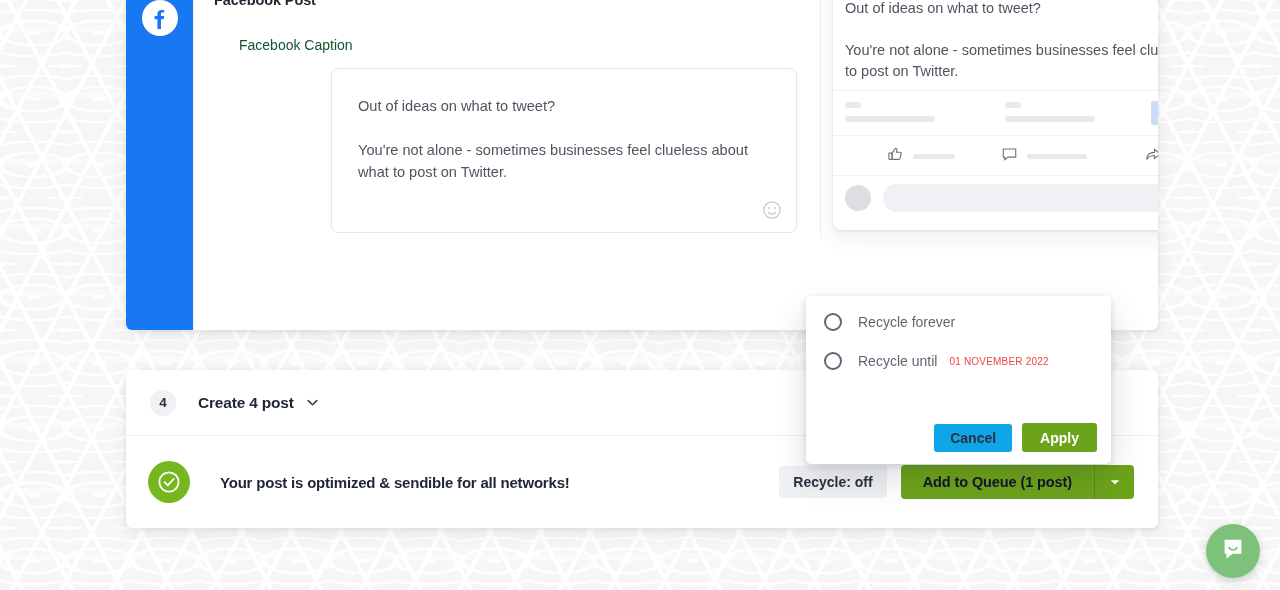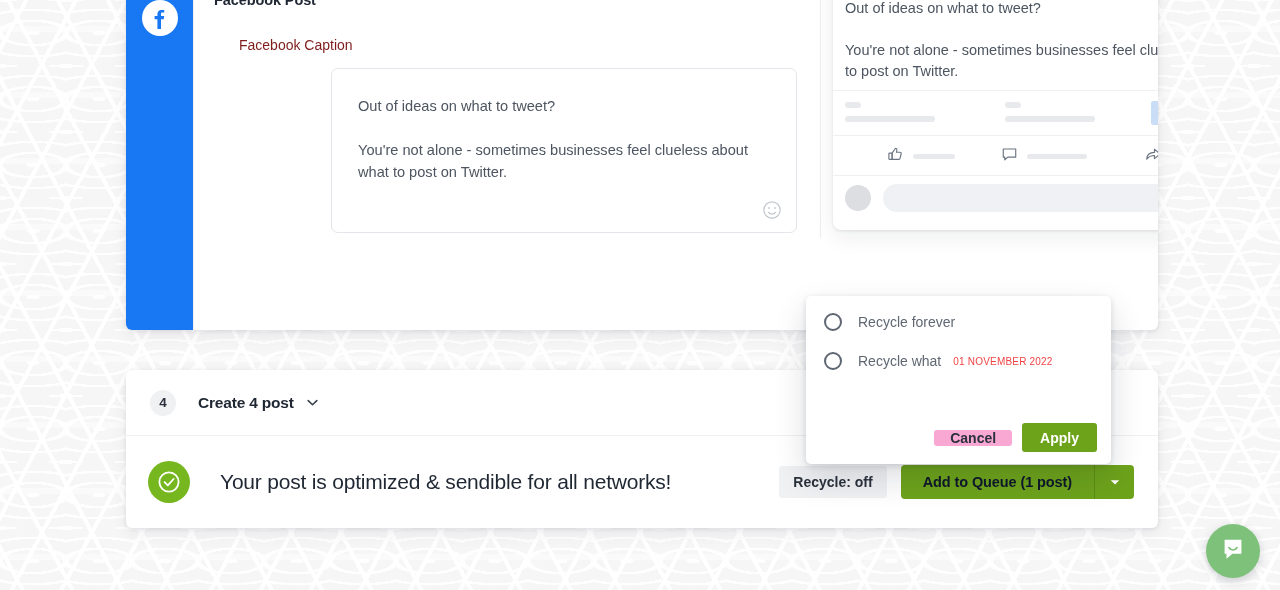--- a/index.html
+++ b/index.html
@@ -46,21 +46,21 @@
   .rail-divider { position:absolute; left:67px; top:0; bottom:0; width:1px; background:#f0f0f2; }
 
   #composer-body { position: absolute; left: 67px; top: 0; right: 0; height: 100%; }
 
   #post-heading {
     position: absolute; left: 21px; top: 52px;
     font-size: 14.5px; font-weight: 700; color: #1f2733; letter-spacing: -.1px;
   }
   #caption-label {
     position: absolute; left: 46px; top: 97px;
-    font-size: 14px; color: #7f1d1d; font-weight: 400;
+    font-size: 14px; color: #14532d; font-weight: 400;
   }
   #caption-box {
     position: absolute; left: 138px; top: 128px; width: 466px; height: 165px;
     border: 1px solid #e3e6ea; border-radius: 7px; background: #fff;
   }
   #caption-text {
     position: absolute; left: 26px; top: 26px; right: 24px;
     font-size: 14.6px; line-height: 22px; color: #4c5560;
     white-space: pre-wrap;
   }
@@ -106,21 +106,21 @@
   #step-badge {
     margin-left: 24px; width: 26px; height: 26px; border-radius: 50%;
     background: #f0f1f3; color: #2a313c; font-size: 13.5px; font-weight: 700;
     display:flex; align-items:center; justify-content:center;
   }
   #step-title { margin-left: 22px; font-size: 15.5px; font-weight: 700; color:#1f2733; letter-spacing:-.2px; }
   #step-caret { margin-left: 11px; color:#3b424d; display:flex; }
 
   #status-row { position: absolute; left: 0; top: 66px; right: 0; height: 92px; display:flex; align-items:center; }
   #status-icon { margin-left: 22px; width: 42px; height: 42px; border-radius: 50%; background: #76b71f; display:flex; align-items:center; justify-content:center; flex:none; }
-  #status-text { margin-left: 30px; font-size: 21px; font-weight: 400; color:#1f2733; letter-spacing:-.2px; }
+  #status-text { margin-left: 30px; font-size: 15px; font-weight: 700; color:#1f2733; letter-spacing:-.2px; }
 
   #cta-group { position: absolute; right: 24px; top: 50%; transform: translateY(-50%); display:flex; align-items:center; gap: 14px; margin-left: 18px; }
   #recycle-pill {
     height: 32px; padding: 0 14px; background:#f0f1f3; border-radius: 3px;
     display:flex; align-items:center; font-size: 14px; font-weight: 700; color:#2a313c;
   }
   #queue-group { display:flex; height: 34px; border-radius: 4px; overflow:hidden; }
   #queue-main {
     background:#6da31b; color:#0f172a; font-size: 14.5px; font-weight: 700;
     padding: 0 22px; display:flex; align-items:center; letter-spacing: -.1px;
@@ -141,21 +141,21 @@
   .rc-opt { position:absolute; left: 18px; display:flex; align-items:center; }
   .radio { width: 18px; height: 18px; border-radius: 50%; border: 2px solid #5f6773; flex:none; }
   .rc-label { margin-left: 16px; font-size: 14px; color: #5f6773; }
   #rc-date { margin-left: 12px; font-size: 10px; color:#ef4444; letter-spacing:.2px; }
   #rc-count {
     margin-left: 14px; width: 40px; height: 26px; border:1px solid #dfe2e6; border-radius:3px;
     font-size: 13.5px; color:#4c5560; display:flex; align-items:center; justify-content:center;
   }
   #rc-times { margin-left: 16px; font-size: 14px; color:#5f6773; }
   #rc-buttons { position:absolute; right: 14px; bottom: 12px; display:flex; gap: 10px; align-items:center; }
-  #rc-cancel { height: 16px; padding: 0 16px; border-radius: 3px; background:#f9a8d4; color:#2a313c; font-size:14px; font-weight:700; display:flex; align-items:center; }
+  #rc-cancel { height: 28px; padding: 0 16px; border-radius: 3px; background:#0ea5e9; color:#2a313c; font-size:14px; font-weight:700; display:flex; align-items:center; }
   #rc-apply  { height: 29px; padding: 0 18px; border-radius: 3px; background:#6da31b; color:#fff; font-size:14px; font-weight:700; display:flex; align-items:center; }
 
   
   #chat-launcher {
     position: absolute; right: 20px; bottom: 12px; width: 54px; height: 54px;
     border-radius: 50%; background:#7ec17a;
     display:flex; align-items:center; justify-content:center;
     box-shadow: 0 3px 10px rgba(16,24,40,.18);
   }
 </style>
@@ -290,21 +290,21 @@
 
   <div id="recycle-popover">
 
     <div class="rc-opt" style="top:17px;">
       <div class="radio"></div>
       <div class="rc-label">Recycle forever</div>
     </div>
 
     <div class="rc-opt" style="top:56px;">
       <div class="radio"></div>
-      <div class="rc-label">Recycle what</div>
+      <div class="rc-label">Recycle until</div>
       <div id="rc-date">01 NOVEMBER 2022</div>
     </div>
 
 
     <div id="rc-buttons">
       <div id="rc-cancel">Cancel</div>
       <div id="rc-apply">Apply</div>
     </div>
   </div>
 

